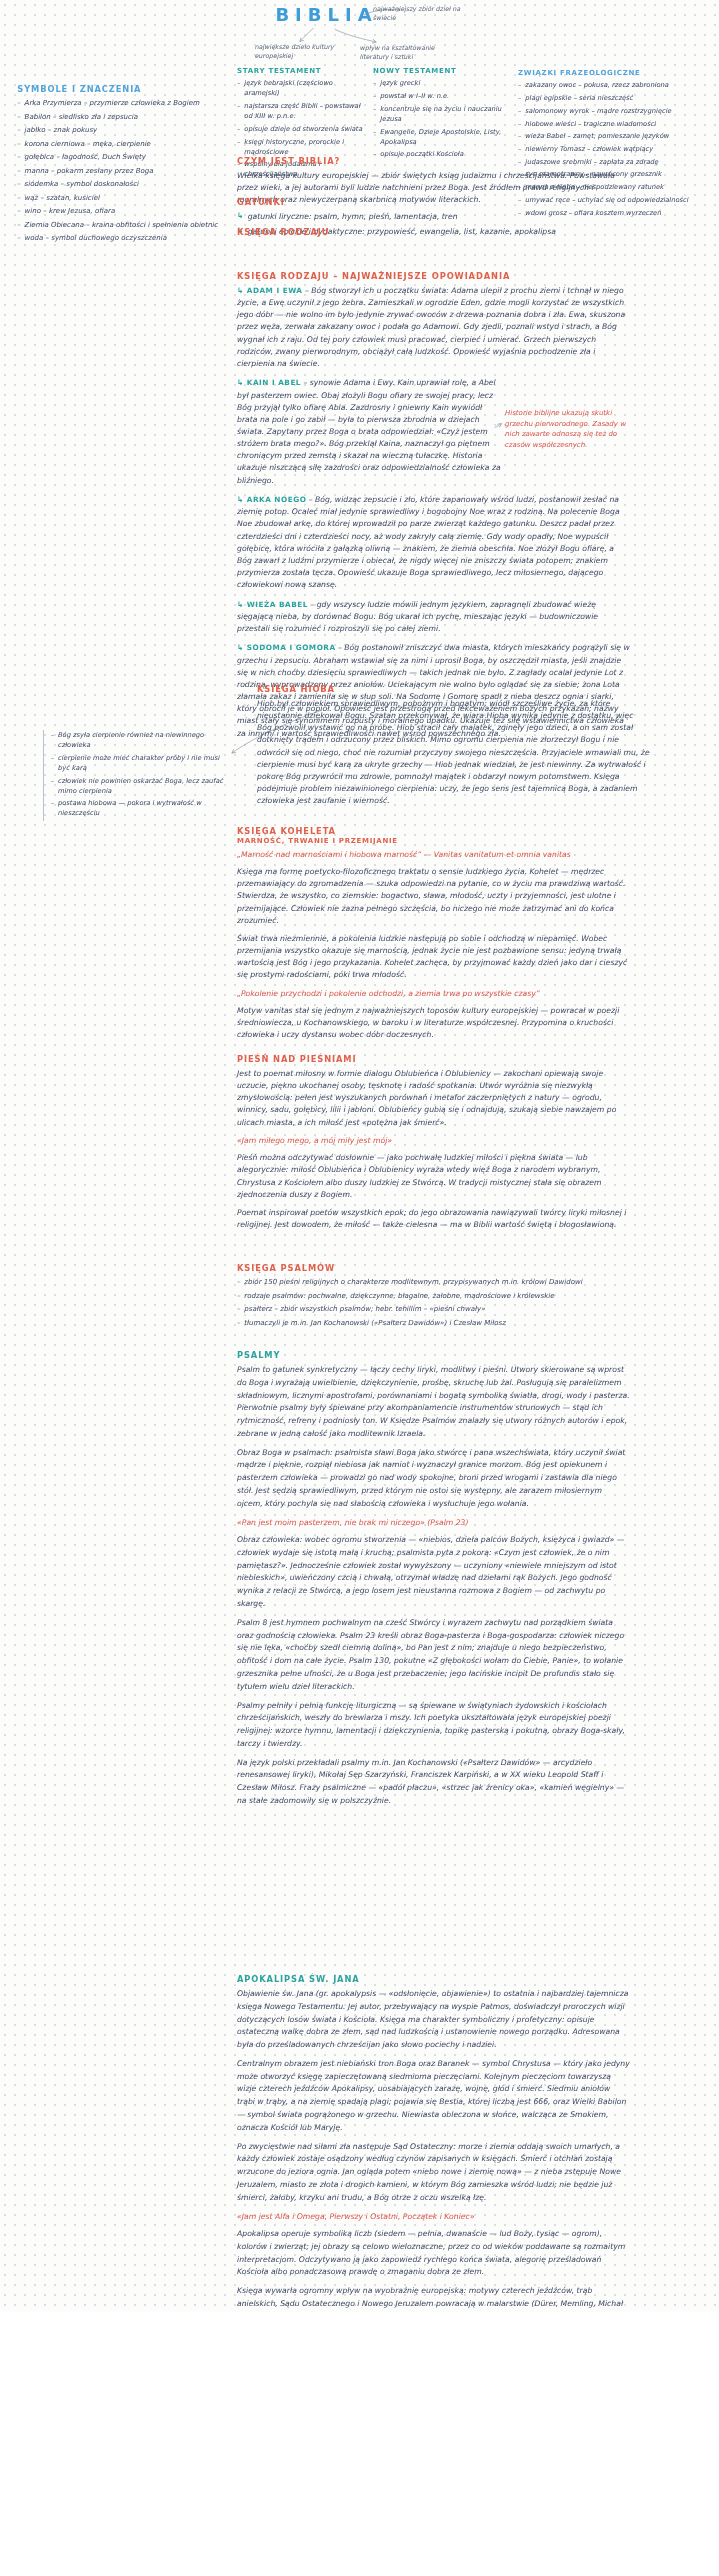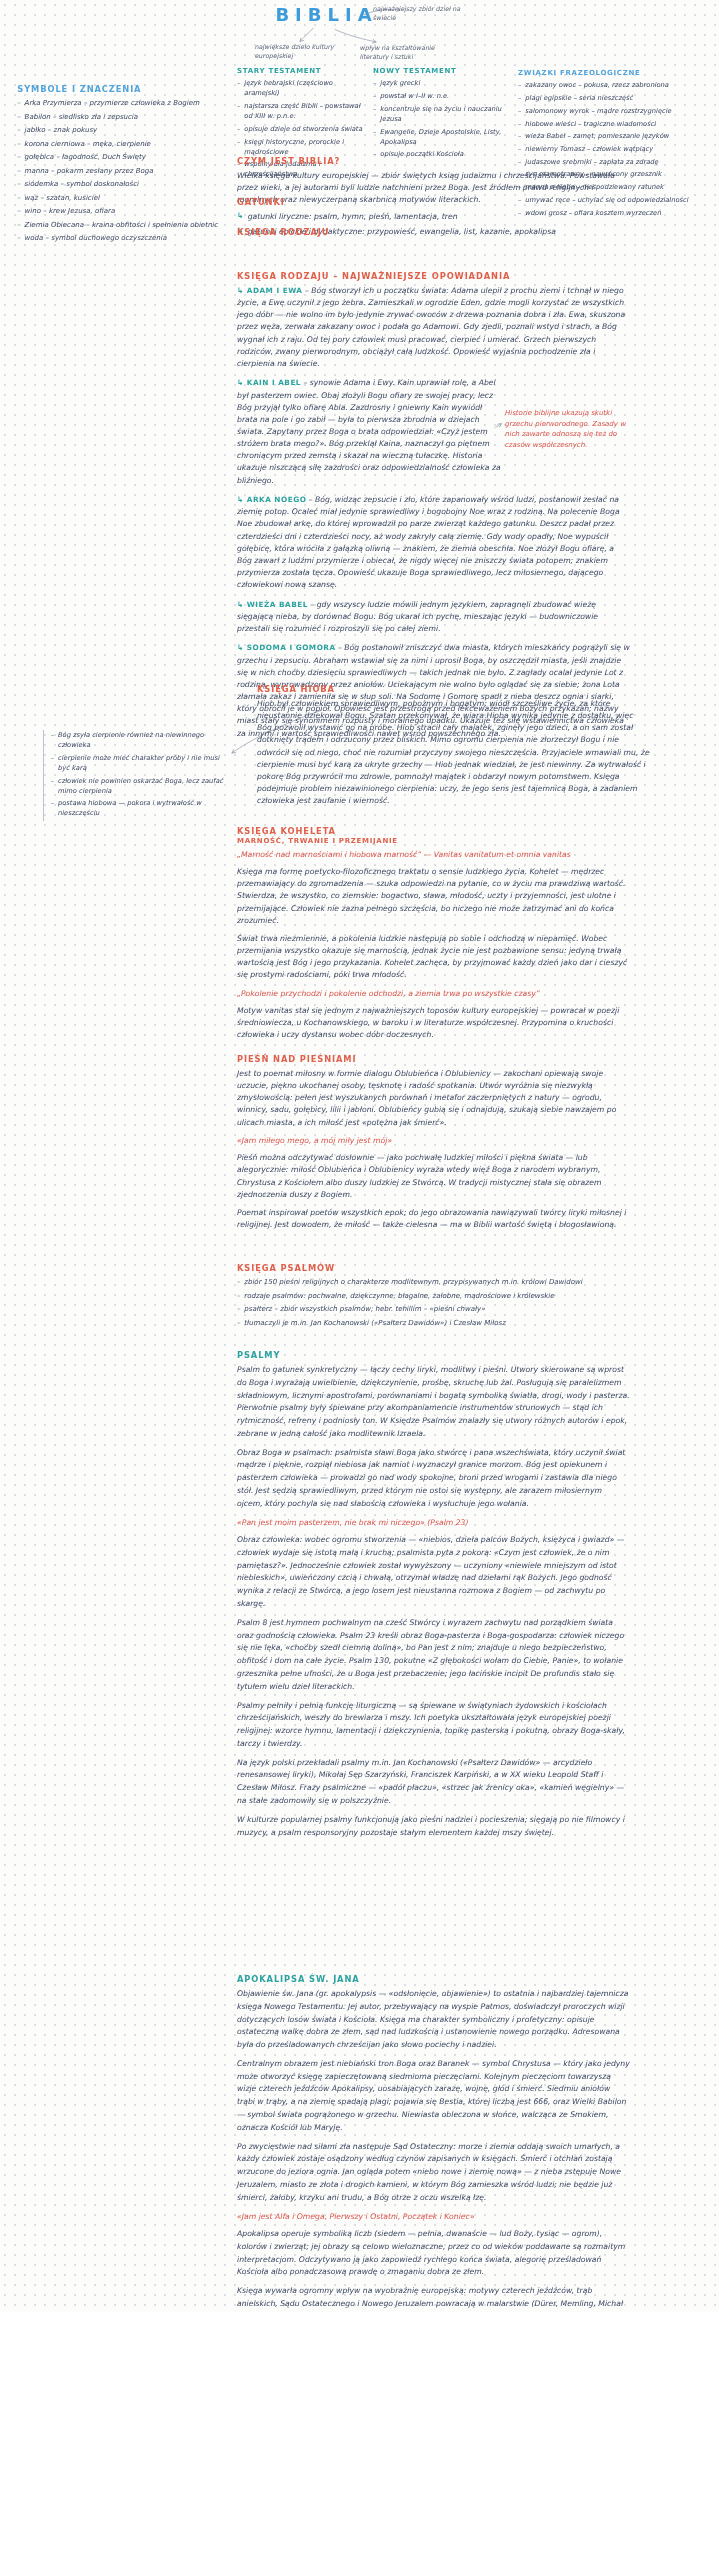--- a/index.html
+++ b/index.html
@@ -237,21 +237,20 @@
   <section class="abs main-col" style="top:1350px;">
     <h2 class="sec-heading c-teal">PSALMY</h2>
     <div class="body-text psalmy-text">
       <p>Psalm to gatunek synkretyczny — łączy cechy liryki, modlitwy i pieśni. Utwory skierowane są wprost do Boga i wyrażają uwielbienie, dziękczynienie, prośbę, skruchę lub żal. Posługują się paralelizmem składniowym, licznymi apostrofami, porównaniami i bogatą symboliką światła, drogi, wody i pasterza. Pierwotnie psalmy były śpiewane przy akompaniamencie instrumentów strunowych — stąd ich rytmiczność, refreny i podniosły ton. W Księdze Psalmów znalazły się utwory różnych autorów i epok, zebrane w jedną całość jako modlitewnik Izraela.</p>
       <p>Obraz Boga w psalmach: psalmista sławi Boga jako stwórcę i pana wszechświata, który uczynił świat mądrze i pięknie, rozpiął niebiosa jak namiot i wyznaczył granice morzom. Bóg jest opiekunem i pasterzem człowieka — prowadzi go nad wody spokojne, broni przed wrogami i zastawia dla niego stół. Jest sędzią sprawiedliwym, przed którym nie ostoi się występny, ale zarazem miłosiernym ojcem, który pochyla się nad słabością człowieka i wysłuchuje jego wołania.</p>
       <div class="quote-red">«Pan jest moim pasterzem, nie brak mi niczego» (Psalm 23)</div>
       <p>Obraz człowieka: wobec ogromu stworzenia — «niebios, dzieła palców Bożych, księżyca i gwiazd» — człowiek wydaje się istotą małą i kruchą; psalmista pyta z pokorą: «Czym jest człowiek, że o nim pamiętasz?». Jednocześnie człowiek został wywyższony — uczyniony «niewiele mniejszym od istot niebieskich», uwieńczony czcią i chwałą, otrzymał władzę nad dziełami rąk Bożych. Jego godność wynika z relacji ze Stwórcą, a jego losem jest nieustanna rozmowa z Bogiem — od zachwytu po skargę.</p>
       <p>Psalm 8 jest hymnem pochwalnym na cześć Stwórcy i wyrazem zachwytu nad porządkiem świata oraz godnością człowieka. Psalm 23 kreśli obraz Boga-pasterza i Boga-gospodarza: człowiek niczego się nie lęka, «choćby szedł ciemną doliną», bo Pan jest z nim; znajduje u niego bezpieczeństwo, obfitość i dom na całe życie. Psalm 130, pokutne «Z głębokości wołam do Ciebie, Panie», to wołanie grzesznika pełne ufności, że u Boga jest przebaczenie; jego łacińskie incipit De profundis stało się tytułem wielu dzieł literackich.</p>
       <p>Psalmy pełniły i pełnią funkcję liturgiczną — są śpiewane w świątyniach żydowskich i kościołach chrześcijańskich, weszły do brewiarza i mszy. Ich poetyka ukształtowała język europejskiej poezji religijnej: wzorce hymnu, lamentacji i dziękczynienia, topikę pasterską i pokutną, obrazy Boga-skały, tarczy i twierdzy.</p>
       <p>Na język polski przekładali psalmy m.in. Jan Kochanowski («Psałterz Dawidów» — arcydzieło renesansowej liryki), Mikołaj Sęp Szarzyński, Franciszek Karpiński, a w XX wieku Leopold Staff i Czesław Miłosz. Frazy psalmiczne — «padół płaczu», «strzec jak źrenicy oka», «kamień węgielny» — na stałe zadomowiły się w polszczyźnie.</p>
-      <p>W kulturze popularnej psalmy funkcjonują jako pieśni nadziei i pocieszenia; sięgają po nie filmowcy i muzycy, a psalm responsoryjny pozostaje stałym elementem każdej mszy świętej.</p>
     </div>
   </section>
 
   <section class="abs main-col" style="top:1974px;">
     <h2 class="sec-heading c-teal">APOKALIPSA ŚW. JANA</h2>
     <div class="body-text apo-text">
       <p>Objawienie św. Jana (gr. apokalypsis — «odsłonięcie, objawienie») to ostatnia i najbardziej tajemnicza księga Nowego Testamentu. Jej autor, przebywający na wyspie Patmos, doświadczył proroczych wizji dotyczących losów świata i Kościoła. Księga ma charakter symboliczny i profetyczny: opisuje ostateczną walkę dobra ze złem, sąd nad ludzkością i ustanowienie nowego porządku. Adresowana była do prześladowanych chrześcijan jako słowo pociechy i nadziei.</p>
       <p>Centralnym obrazem jest niebiański tron Boga oraz Baranek — symbol Chrystusa — który jako jedyny może otworzyć księgę zapieczętowaną siedmioma pieczęciami. Kolejnym pieczęciom towarzyszą wizje czterech jeźdźców Apokalipsy, uosabiających zarazę, wojnę, głód i śmierć. Siedmiu aniołów trąbi w trąby, a na ziemię spadają plagi; pojawia się Bestia, której liczbą jest 666, oraz Wielki Babilon — symbol świata pogrążonego w grzechu. Niewiasta obleczona w słońce, walcząca ze Smokiem, oznacza Kościół lub Maryję.</p>
       <p>Po zwycięstwie nad siłami zła następuje Sąd Ostateczny: morze i ziemia oddają swoich umarłych, a każdy człowiek zostaje osądzony według czynów zapisanych w księgach. Śmierć i otchłań zostają wrzucone do jeziora ognia. Jan ogląda potem «niebo nowe i ziemię nową» — z nieba zstępuje Nowe Jeruzalem, miasto ze złota i drogich kamieni, w którym Bóg zamieszka wśród ludzi; nie będzie już śmierci, żałoby, krzyku ani trudu, a Bóg otrze z oczu wszelką łzę.</p>
       <div class="quote-red">«Jam jest Alfa i Omega, Pierwszy i Ostatni, Początek i Koniec»</div>

